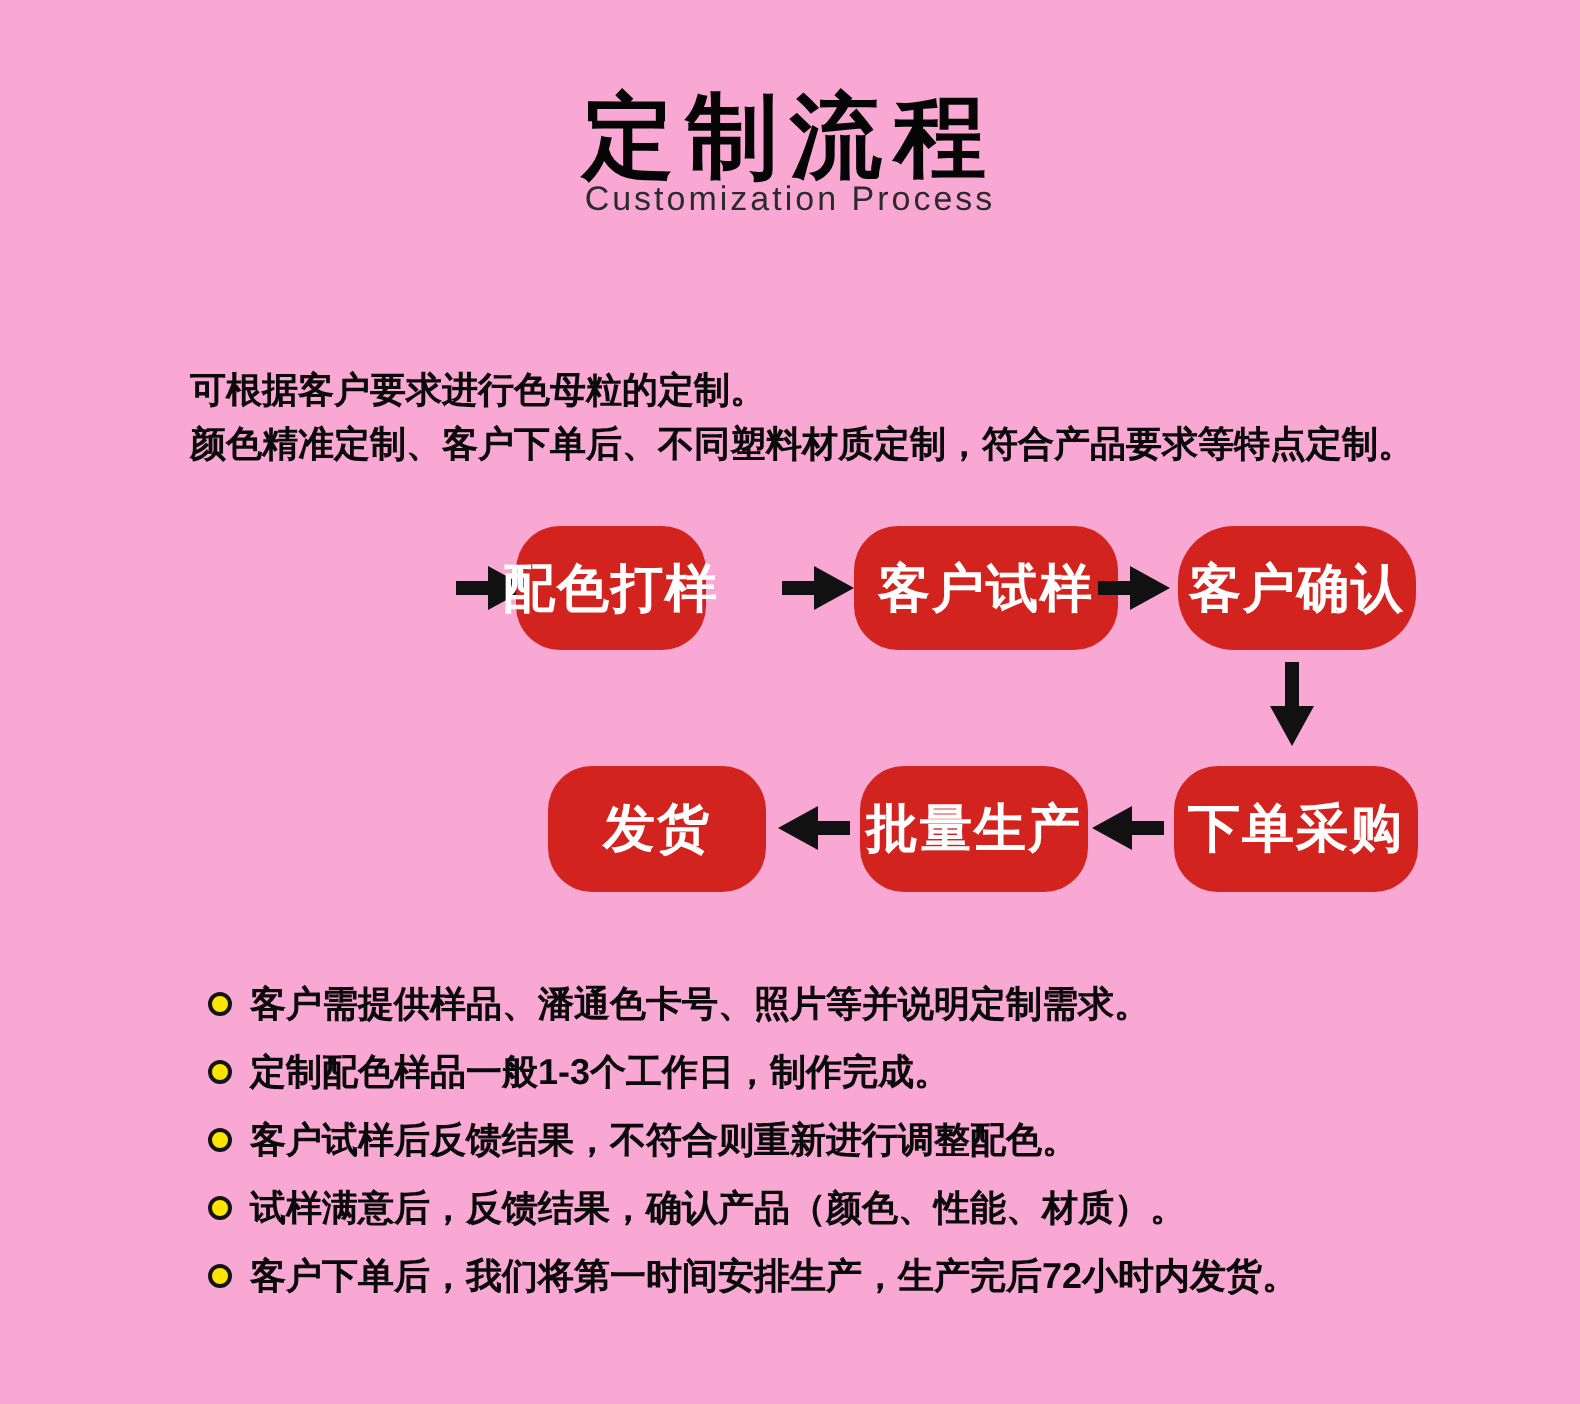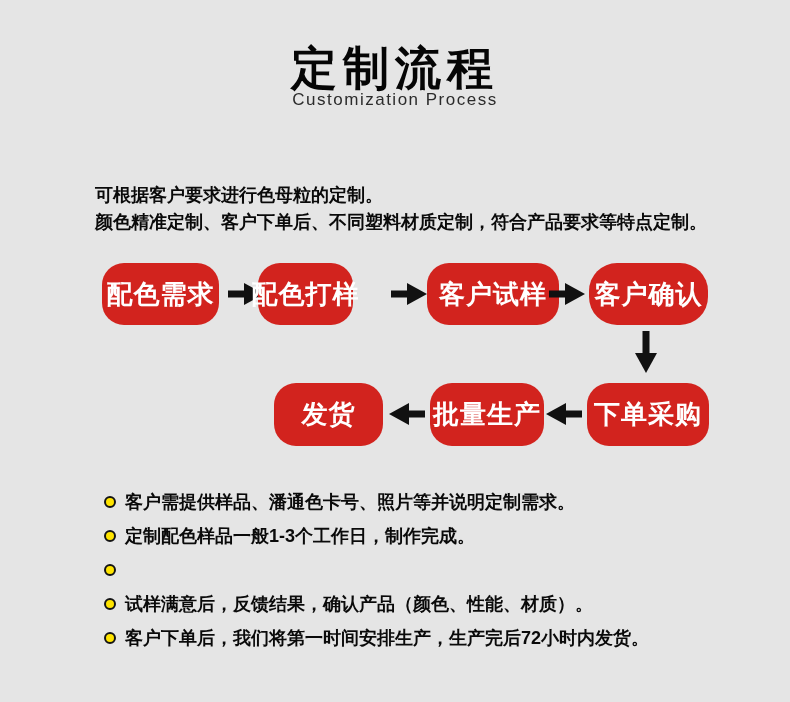--- a/index.html
+++ b/index.html
@@ -1,19 +1,19 @@
 <!DOCTYPE html>
 <html><head>
 <meta charset="utf-8">
 <style>
   html,body{margin:0;padding:0;background:#ffffff;}
   .page{
     position:relative;
     width:790px;height:702px;
-    background:#e5e5e5;
+    background:#f9a8d4;
     overflow:hidden;
     font-family:"Liberation Sans", sans-serif;
     color:#0d0d0d;
   }
   
   .title{
     position:absolute;top:38px;left:0;width:790px;
     text-align:center;
     font-size:46px;font-weight:900;letter-spacing:6px;
     color:#050505;
@@ -77,21 +77,20 @@
 <div class="page">
 
   <div class="title">定制流程</div>
   <div class="subtitle">Customization Process</div>
 
   <div class="intro">
     <div>可根据客户要求进行色母粒的定制。</div>
     <div>颜色精准定制、客户下单后、不同塑料材质定制，符合产品要求等特点定制。</div>
   </div>
 
-  <div class="flow-box b1">配色需求</div>
   <svg class="arrow ar1" width="36" height="22" viewBox="0 0 36 22">
     <rect x="0" y="7.5" width="17" height="7" fill="#111111"></rect>
     <polygon points="16,0 36,11 16,22" fill="#111111"></polygon>
   </svg>
   <div class="flow-box b2">配色打样</div>
   <svg class="arrow ar2" width="36" height="22" viewBox="0 0 36 22">
     <rect x="0" y="7.5" width="17" height="7" fill="#111111"></rect>
     <polygon points="16,0 36,11 16,22" fill="#111111"></polygon>
   </svg>
   <div class="flow-box b3">客户试样</div>
@@ -122,20 +121,21 @@
     <li>
       <span class="dot"></span>
       <span>客户需提供样品、潘通色卡号、照片等并说明定制需求。</span>
     </li>
     <li>
       <span class="dot"></span>
       <span>定制配色样品一般1-3个工作日，制作完成。</span>
     </li>
     <li>
       <span class="dot"></span>
+      <span>客户试样后反馈结果，不符合则重新进行调整配色。</span>
     </li>
     <li>
       <span class="dot"></span>
       <span>试样满意后，反馈结果，确认产品（颜色、性能、材质）。</span>
     </li>
     <li>
       <span class="dot"></span>
       <span>客户下单后，我们将第一时间安排生产，生产完后72小时内发货。</span>
     </li>
   </ul>

